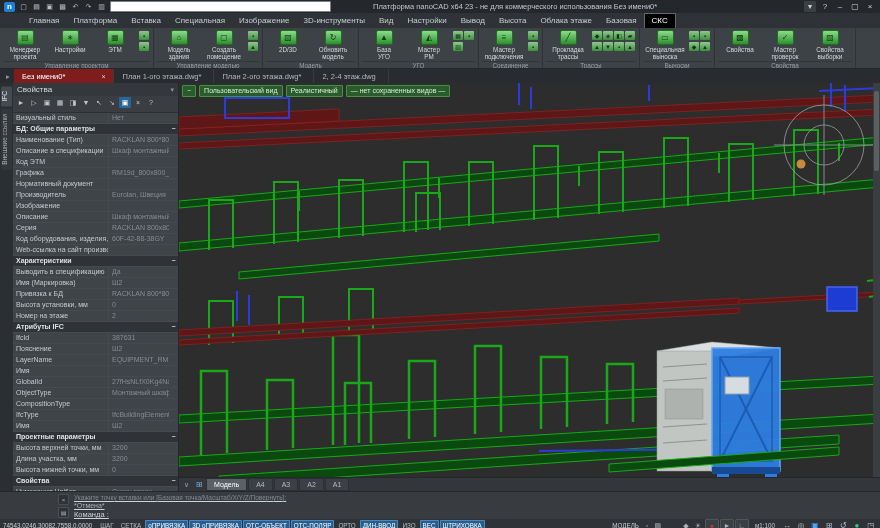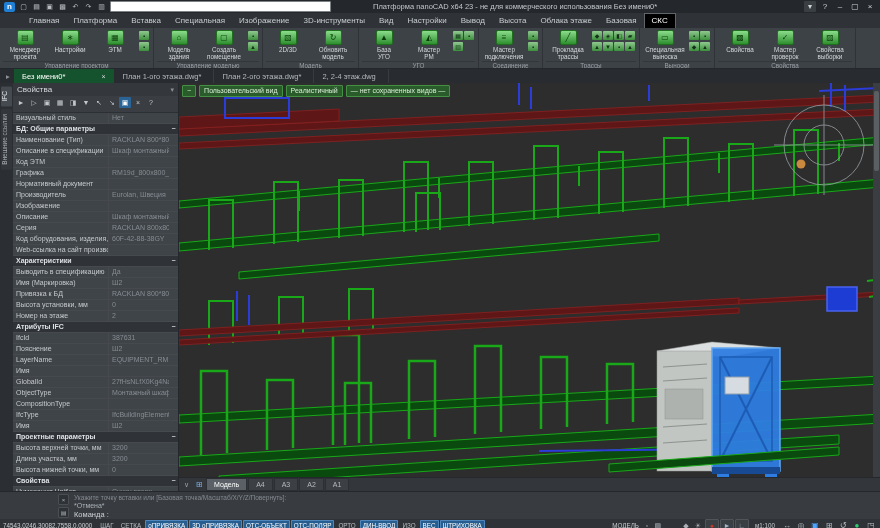--- a/index.html
+++ b/index.html
@@ -32,21 +32,21 @@
   .rib-lbl{font-size:6.3px;line-height:1.15;color:#d4d8dc;text-align:center;white-space:pre-line;margin-top:1px;}
   .rib-extras{display:grid;grid-template-rows:repeat(2,10px);grid-auto-flow:column;gap:1px;align-content:start;padding:2px 1px 0;}
   .rib-extra{width:10px;height:9px;font-size:6px;background:linear-gradient(#8fc98f,#3d8f3d);border-radius:1px;color:#15301a;
              display:flex;align-items:center;justify-content:center;}
   .rib-cap{height:9px;font-size:6.3px;color:#9aa0a6;text-align:center;border-top:1px solid #33373c;margin-top:1px;white-space:nowrap;}
 
   
   .docbar{height:14px;background:#282c30;display:flex;align-items:stretch;font-size:7.5px;padding-left:2px;flex:none;}
   .dlead{width:12px;color:#8b9096;}
   .dtab{padding:0 8px;display:flex;align-items:center;gap:4px;color:#b4b9be;border-right:1px solid #383c41;white-space:nowrap;}
-  .dtab.active{background:#14532d;color:#fff;gap:36px;}
+  .dtab.active{background:#7f1d1d;color:#fff;gap:36px;}
   .dx{font-size:7px;color:#d5d9dd;}
 
   
   .mid{height:408px;display:flex;flex:none;}
   .sidestrip{width:13px;background:#2b2f33;display:flex;flex-direction:column;gap:3px;padding-top:3px;flex:none;}
   .vtab{writing-mode:vertical-rl;transform:rotate(180deg);font-size:6.5px;color:#aab0b5;background:#33373b;
         padding:5px 0;margin:0 1px;border-radius:1px;text-align:center;}
   .vtab.active{background:#454a50;color:#e4e8ec;}
 
   
@@ -71,21 +71,21 @@
   .vscroll{position:absolute;right:0;top:0;bottom:13px;width:7px;background:#3a3e43;z-index:6;}
   .vthumb{position:absolute;top:8px;left:1px;width:5px;height:80px;background:#5a5f64;border-radius:2px;}
   .vtabbar{position:absolute;left:0;right:0;bottom:0;height:13px;background:#33373b;border-top:1px solid #24272b;
            display:flex;align-items:center;gap:1px;font-size:7px;padding-left:2px;z-index:6;}
   .vtb-btn{width:11px;color:#9aa0a6;}
   .gridico{width:12px;height:10px;color:#7ab0e8;font-size:8px;}
   .ltab{padding:0 7px;height:11px;line-height:11px;background:#3c4045;color:#b6bbc0;border:1px solid #2c2f33;}
   .ltab.active{background:#5a6066;color:#fff;}
 
   
-  .cmd{height:25px;background:#383c41;border-top:1px solid #24272b;position:relative;padding:2px 4px 0 74px;flex:none;}
+  .cmd{height:25px;background:#383c41;border-top:1px solid #24272b;position:relative;padding:2px 4px 0 74px;flex:none;text-decoration:underline;}
   .cicons{position:absolute;left:58px;top:2px;display:flex;flex-direction:column;gap:2px;}
   .cico{width:9px;height:9px;background:#2e3236;border:1px solid #4a4f54;color:#aab0b6;font-size:6px;display:flex;align-items:center;justify-content:center;border-radius:1px;}
   .cline1{font-size:6.5px;color:#83898f;height:8px;line-height:8px;white-space:nowrap;overflow:hidden;}
   .cline2{font-size:7px;color:#aab0b6;height:8px;line-height:8px;}
   .cline3{font-size:7.5px;color:#ccd1d6;height:9px;line-height:9px;}
 
   
   .status{height:13px;background:#2f3338;display:flex;align-items:center;font-size:6.3px;padding:0 3px;gap:2px;color:#b9bec3;flex:none;white-space:nowrap;}
   .coords{color:#ccd1d6;margin-right:3px;}
   .stoggle{padding:0 3px;height:11px;line-height:11px;border-radius:1px;}

